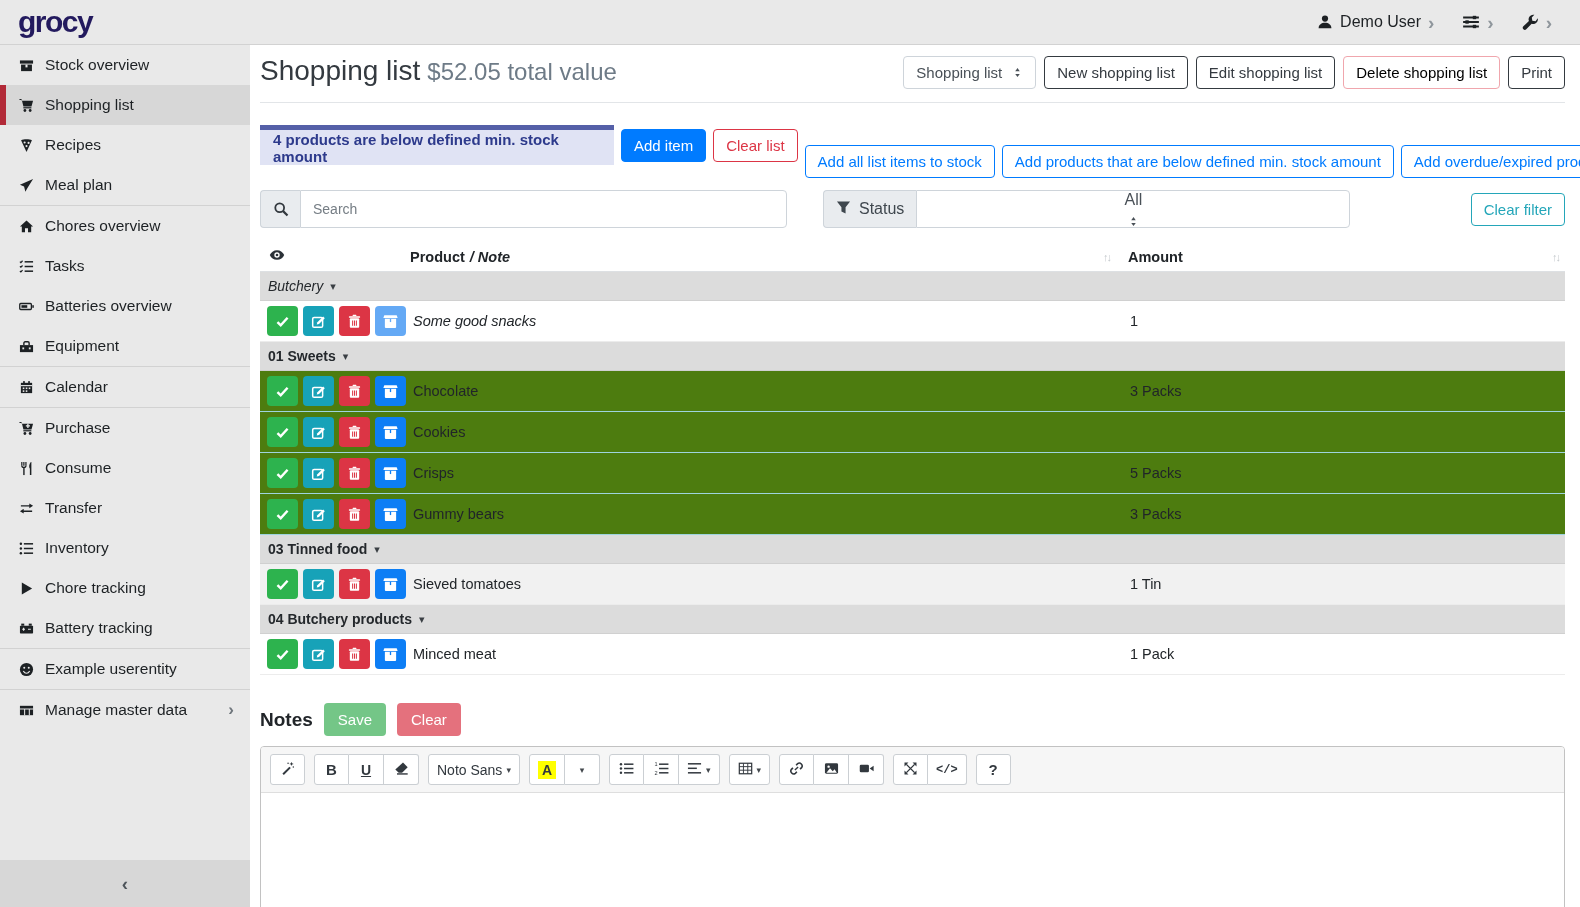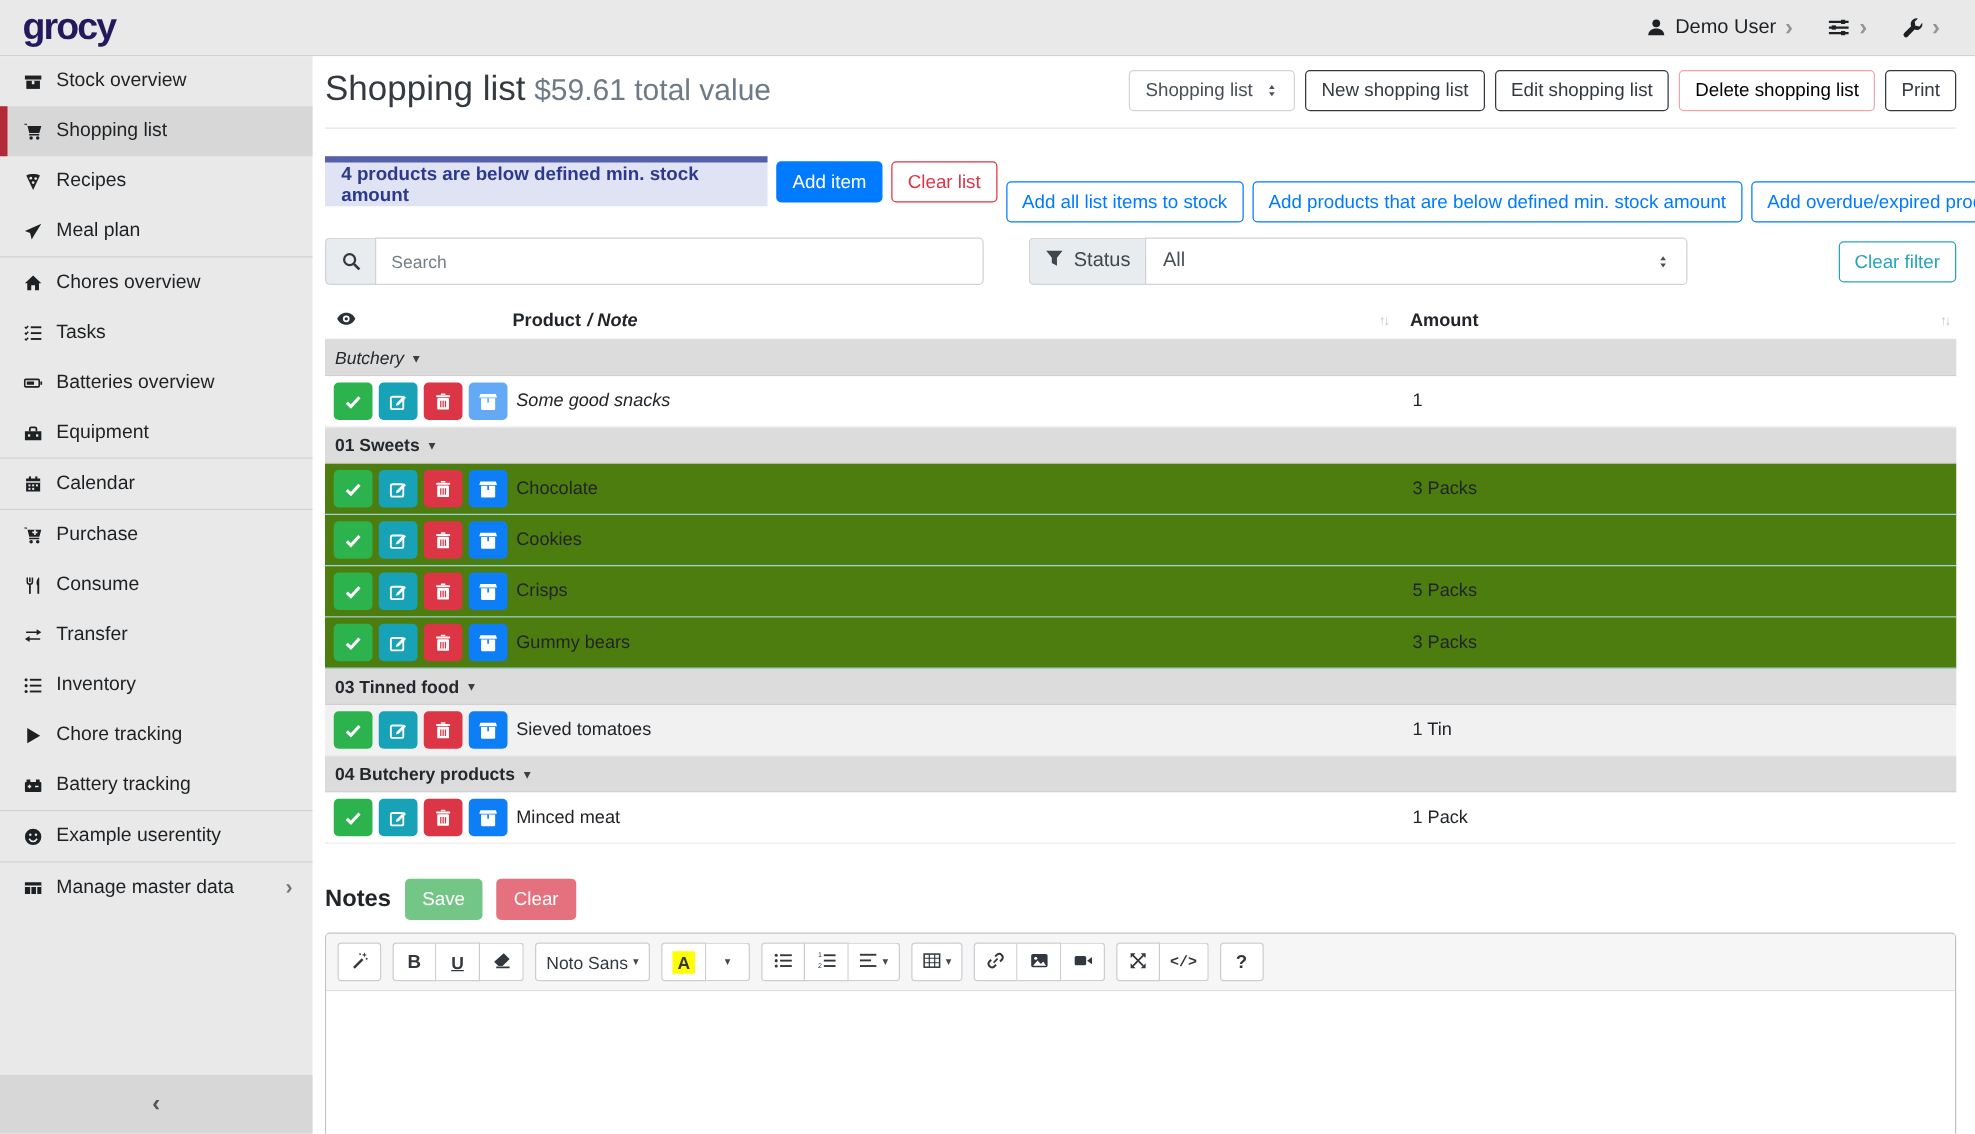--- a/index.html
+++ b/index.html
@@ -48,21 +48,21 @@
   .btn-outline-teal{ color:#24a6b9; border-color:#24a6b9; }
 
   
   .filter-row{ display:flex; align-items:center; margin-top:12px; }
   .search-group{ display:flex; width:527px; height:38px; }
   .input-prepend{ width:40px; background:#e9ecef; border:1px solid #ced4da; border-right:0; border-radius:4px 0 0 4px; display:flex; align-items:center; justify-content:center; color:#32383e; }
   .search-input{ flex:1; border:1px solid #ced4da; border-radius:0 4px 4px 0; padding:0 12px; font-size:14px; color:#495057; outline:none; font-family:inherit; }
   .search-input::placeholder{ color:#757d84; }
   .status-group{ display:flex; height:38px; margin-left:36px; }
   .status-label{ background:#e9ecef; border:1px solid #ced4da; border-right:0; border-radius:4px 0 0 4px; display:flex; align-items:center; gap:8px; padding:0 12px; font-size:16px; color:#3f474e; }
-  .status-select{ width:434px; background:#fff; border:1px solid #ced4da; border-radius:0 4px 4px 0; display:flex; align-items:center; justify-content:space-between; padding:0 13px; font-size:16px; color:#495057; }
+  .status-select{ width:434px; background:#fff; border:1px solid #ced4da; border-radius:0 4px 4px 0; display:flex; align-items:center; justify-content:space-between; padding:0 13px; font-size:16px; color:#495057;flex-direction:column; }
   .clear-filter{ margin-left:auto; }
 
   
   .table{ margin-top:14px; }
   .thead{ display:grid; grid-template-columns:150px 1fr 437px; height:30px; align-items:center; border-bottom:1px solid #dde0e3; }
   .th{ font-size:14.5px; font-weight:bold; color:#212529; display:flex; align-items:center; }
   .th-eye{ padding-left:9px; color:#2b3137; }
   .th .italic{ font-style:italic; margin-left:5px; }
   .sort{ color:#c4c9cd; font-size:11px; letter-spacing:-2px; font-weight:normal; }
   .th-product .sort{ margin-left:auto; margin-right:18px; }
@@ -341,21 +341,21 @@
       </div>
     <div class="sidebar-footer" data-interactable="true">
       <span data-interactable="false">‹</span>
     </div>
   </nav>
 
   <main class="main" data-interactable="false">
 
     <div class="page-header">
       <div data-interactable="false">
-        <span class="page-title" data-interactable="false">Shopping list</span><span class="page-subtitle" data-interactable="false">$59.61 total value</span>
+        <span class="page-title" data-interactable="false">Shopping list</span><span class="page-subtitle" data-interactable="false">$52.05 total value</span>
       </div>
       <div class="header-actions">
         <button class="btn btn-select" data-interactable="true">
           <span data-interactable="false">Shopping list</span>
           <span class="updown" data-interactable="false">
               <svg viewBox="0 0 16 16" width="11" height="11" fill="currentColor">
                 <path d="M8 1.5 11.3 6H4.7z"></path>
                 <path d="M8 14.5 11.3 10H4.7z"></path>
               </svg>
             </span>

